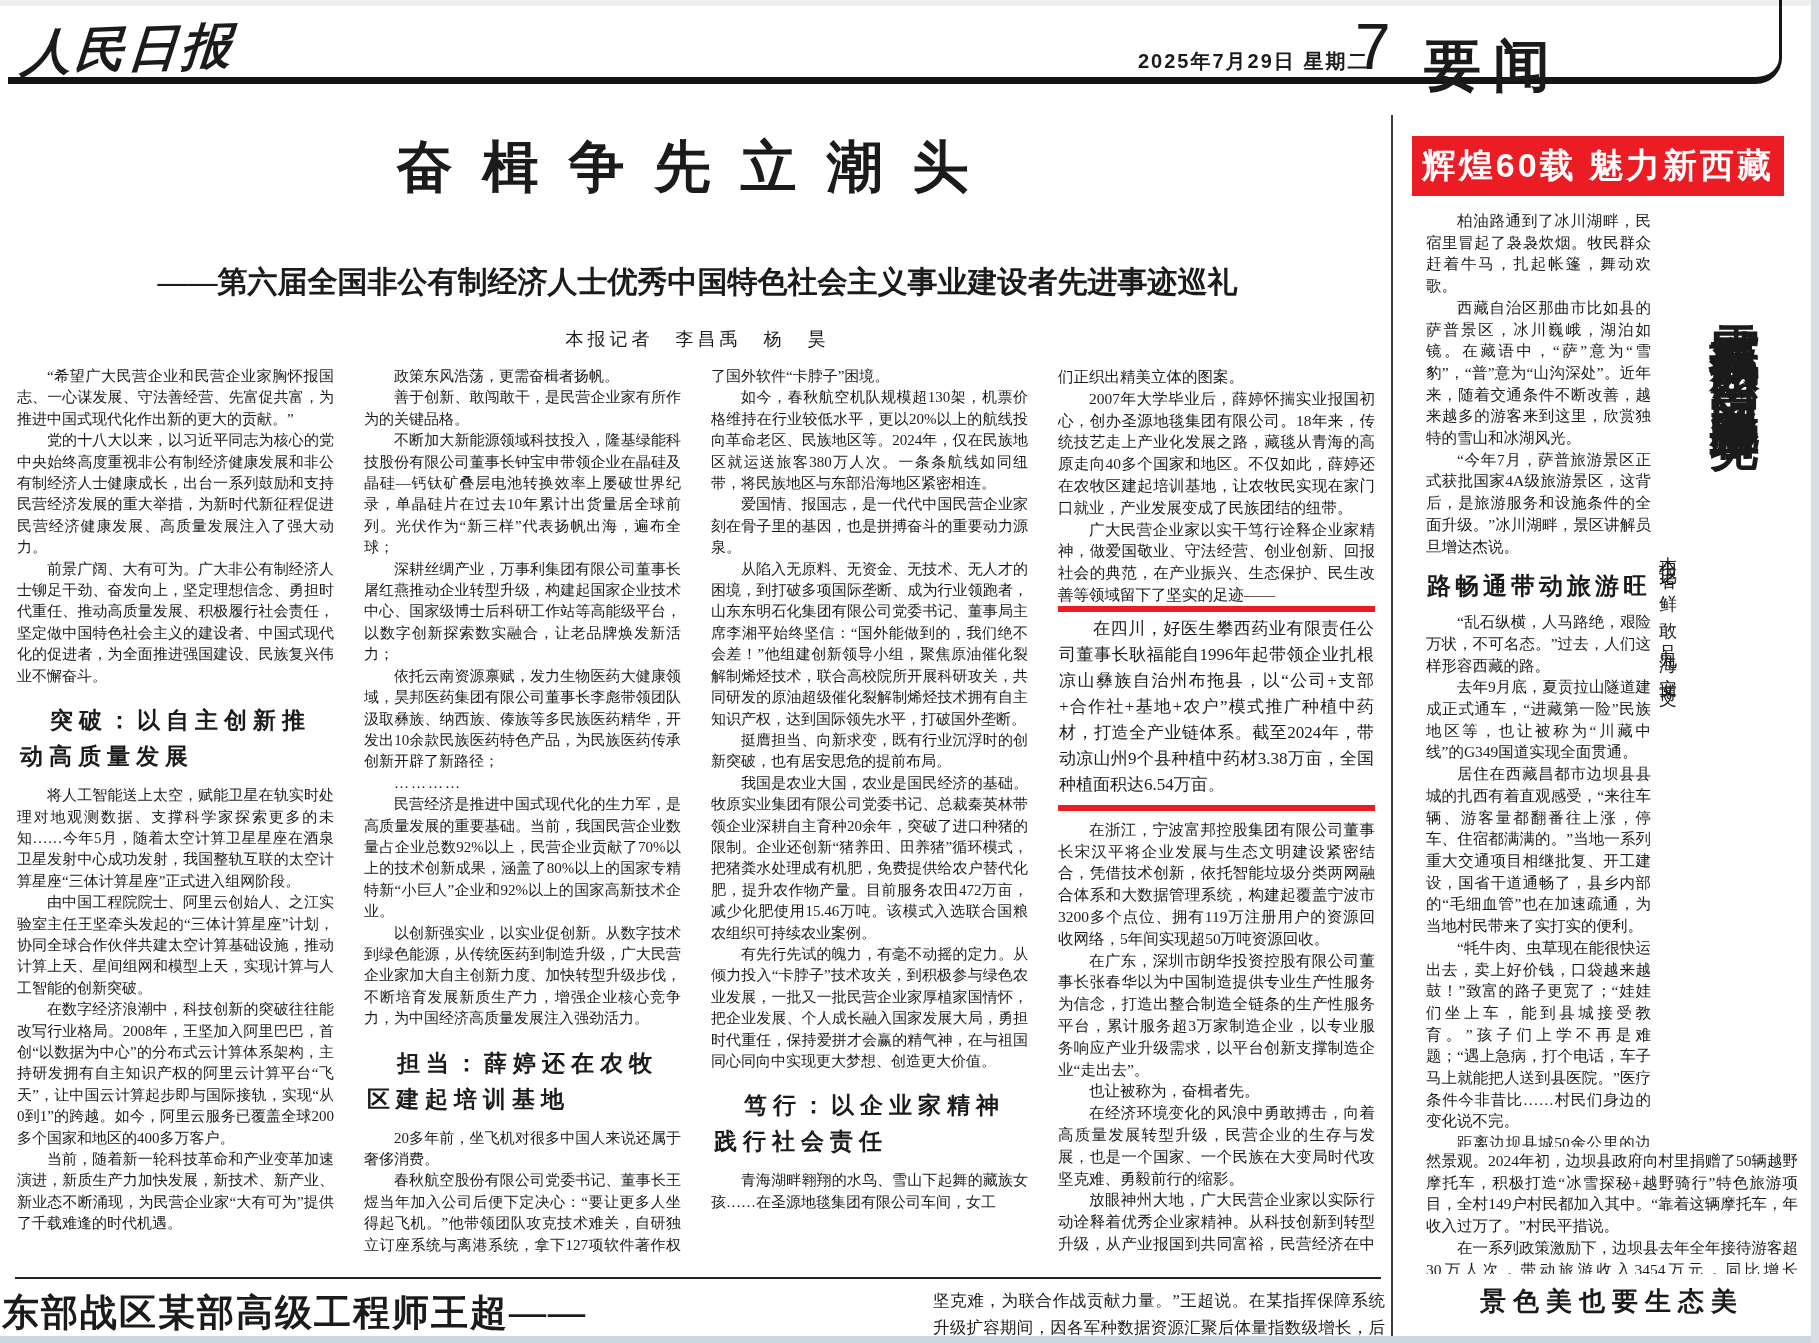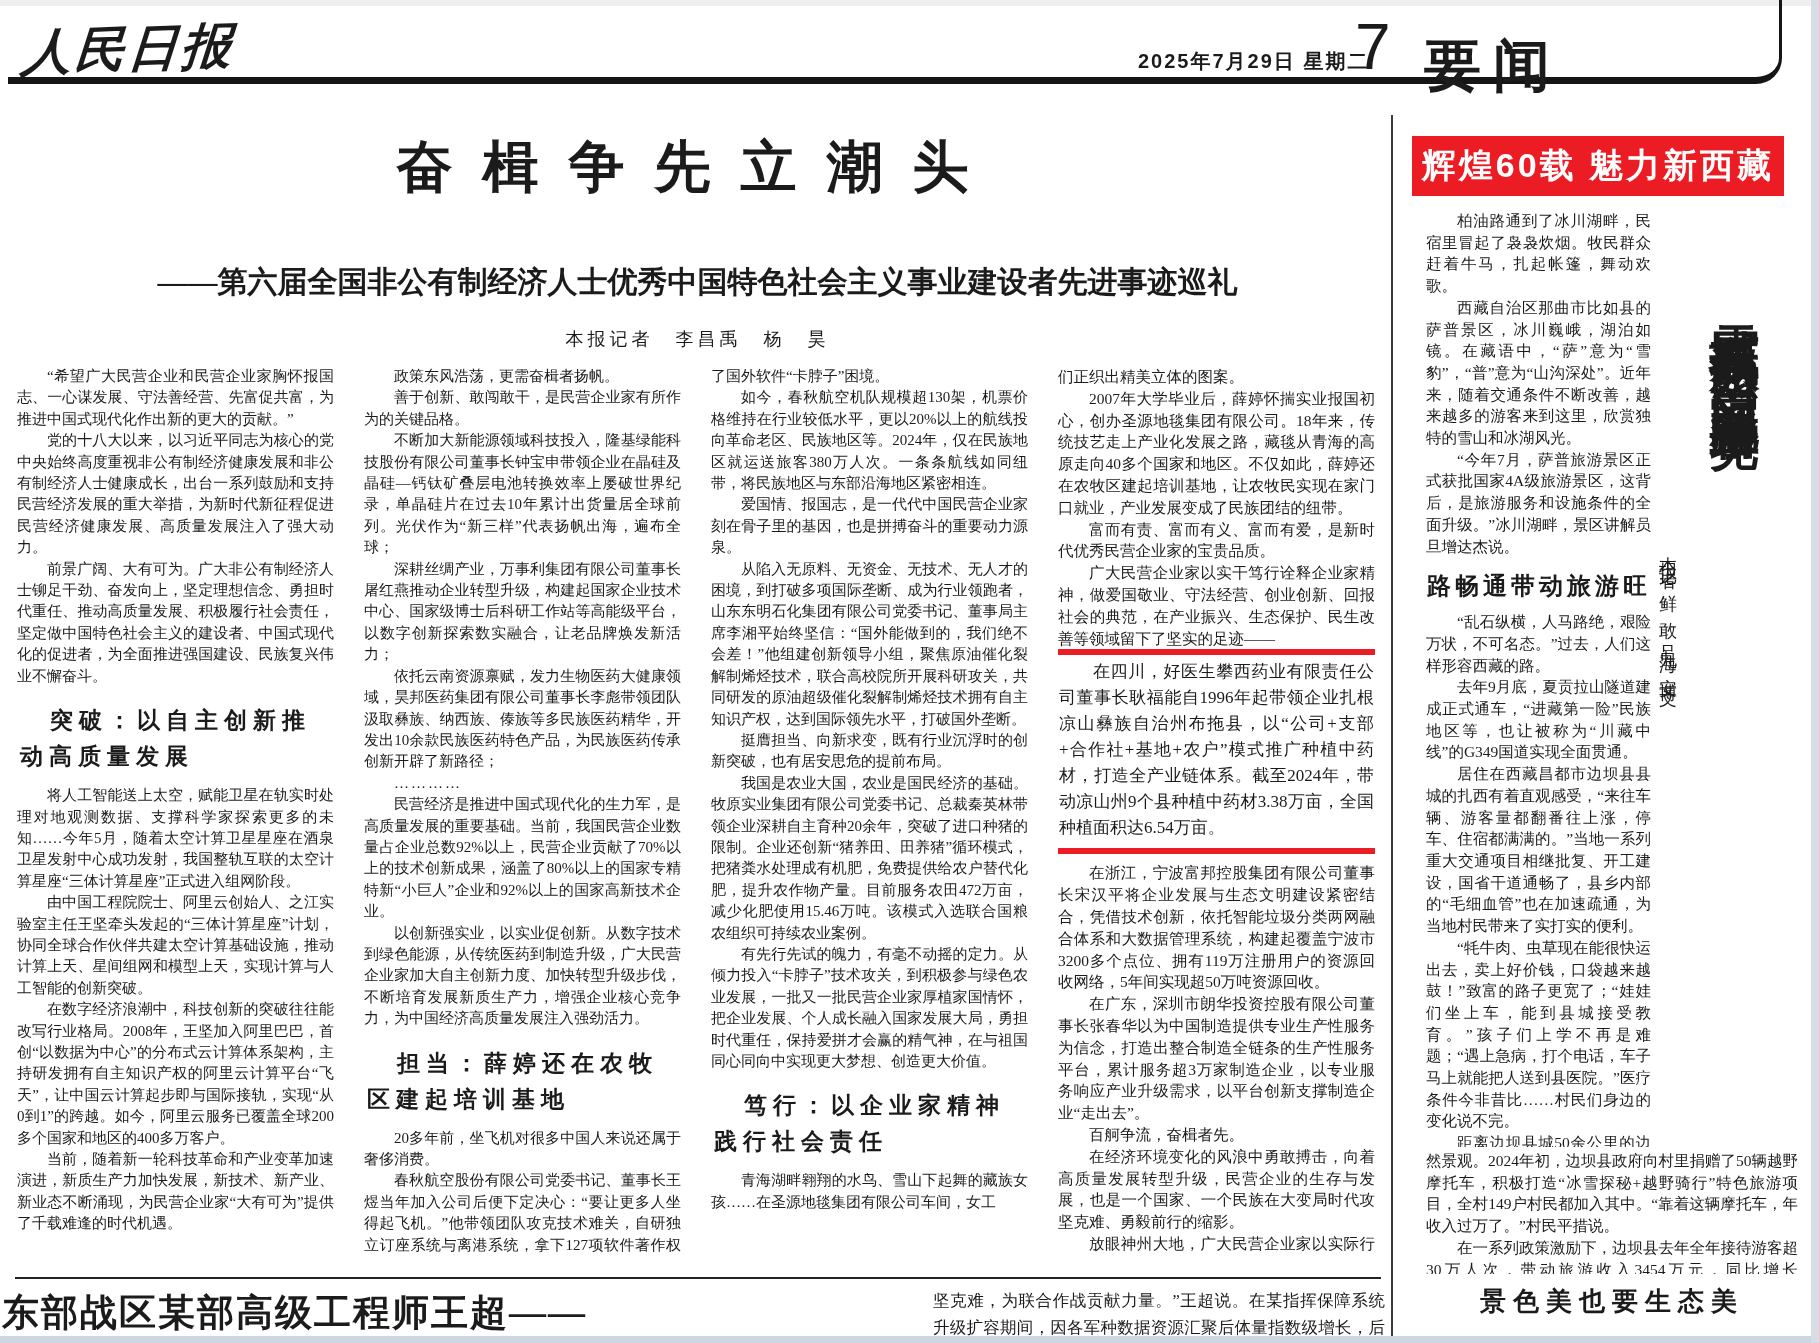--- a/index.html
+++ b/index.html
@@ -131,26 +131,25 @@
       <div class="para">从陷入无原料、无资金、无技术、无人才的困境，到打破多项国际垄断、成为行业领跑者，山东东明石化集团有限公司党委书记、董事局主席李湘平始终坚信：“国外能做到的，我们绝不会差！”他组建创新领导小组，聚焦原油催化裂解制烯烃技术，联合高校院所开展科研攻关，共同研发的原油超级催化裂解制烯烃技术拥有自主知识产权，达到国际领先水平，打破国外垄断。</div>
       <div class="para">挺膺担当、向新求变，既有行业沉浮时的创新突破，也有居安思危的提前布局。</div>
       <div class="para">我国是农业大国，农业是国民经济的基础。牧原实业集团有限公司党委书记、总裁秦英林带领企业深耕自主育种20余年，突破了进口种猪的限制。企业还创新“猪养田、田养猪”循环模式，把猪粪水处理成有机肥，免费提供给农户替代化肥，提升农作物产量。目前服务农田472万亩，减少化肥使用15.46万吨。该模式入选联合国粮农组织可持续农业案例。</div>
       <div class="para">有先行先试的魄力，有毫不动摇的定力。从倾力投入“卡脖子”技术攻关，到积极参与绿色农业发展，一批又一批民营企业家厚植家国情怀，把企业发展、个人成长融入国家发展大局，勇担时代重任，保持爱拼才会赢的精气神，在与祖国同心同向中实现更大梦想、创造更大价值。</div>
       <div class="sec-head">笃行：以企业家精神践行社会责任</div>
       <div class="para">青海湖畔翱翔的水鸟、雪山下起舞的藏族女孩……在圣源地毯集团有限公司车间，女工</div>
     </div>
   <div class="col col4">
       <div class="para noind">们正织出精美立体的图案。</div>
       <div class="para">2007年大学毕业后，薛婷怀揣实业报国初心，创办圣源地毯集团有限公司。18年来，传统技艺走上产业化发展之路，藏毯从青海的高原走向40多个国家和地区。不仅如此，薛婷还在农牧区建起培训基地，让农牧民实现在家门口就业，产业发展变成了民族团结的纽带。</div>
-      <div class="para">富而有责、富而有义、富而有爱，是新时代优秀民营企业家的宝贵品质。</div>
       <div class="para">广大民营企业家以实干笃行诠释企业家精神，做爱国敬业、守法经营、创业创新、回报社会的典范，在产业振兴、生态保护、民生改善等领域留下了坚实的足迹——</div>
       <div class="red-box">在四川，好医生攀西药业有限责任公司董事长耿福能自1996年起带领企业扎根凉山彝族自治州布拖县，以“公司+支部+合作社+基地+农户”模式推广种植中药材，打造全产业链体系。截至2024年，带动凉山州9个县种植中药材3.38万亩，全国种植面积达6.54万亩。</div>
       <div class="para">在浙江，宁波富邦控股集团有限公司董事长宋汉平将企业发展与生态文明建设紧密结合，凭借技术创新，依托智能垃圾分类两网融合体系和大数据管理系统，构建起覆盖宁波市3200多个点位、拥有119万注册用户的资源回收网络，5年间实现超50万吨资源回收。</div>
       <div class="para">在广东，深圳市朗华投资控股有限公司董事长张春华以为中国制造提供专业生产性服务为信念，打造出整合制造全链条的生产性服务平台，累计服务超3万家制造企业，以专业服务响应产业升级需求，以平台创新支撑制造企业“走出去”。</div>
-      <div class="para">百舸争流，奋楫者先。</div>
+      <div class="para">也让被称为，奋楫者先。</div>
       <div class="para">在经济环境变化的风浪中勇敢搏击，向着高质量发展转型升级，民营企业的生存与发展，也是一个国家、一个民族在大变局时代攻坚克难、勇毅前行的缩影。</div>
       <div class="para">放眼神州大地，广大民营企业家以实际行动诠释着优秀企业家精神。从科技创新到转型升级，从产业报国到共同富裕，民营经济在中国式现代化进程中勇担重任、勇立潮头，创新创造，为高质量发展注入不竭动能。</div>
     </div>
 
   <div class="side-divider"></div>
   <div class="banner">辉煌60载  魅力新西藏</div>
   <div class="side-narrow">
       <div class="para">柏油路通到了冰川湖畔，民宿里冒起了袅袅炊烟。牧民群众赶着牛马，扎起帐篷，舞动欢歌。</div>
       <div class="para">西藏自治区那曲市比如县的萨普景区，冰川巍峨，湖泊如镜。在藏语中，“萨”意为“雪豹”，“普”意为“山沟深处”。近年来，随着交通条件不断改善，越来越多的游客来到这里，欣赏独特的雪山和冰湖风光。</div>
       <div class="para">“今年7月，萨普旅游景区正式获批国家4A级旅游景区，这背后，是旅游服务和设施条件的全面升级。”冰川湖畔，景区讲解员旦增达杰说。</div>

